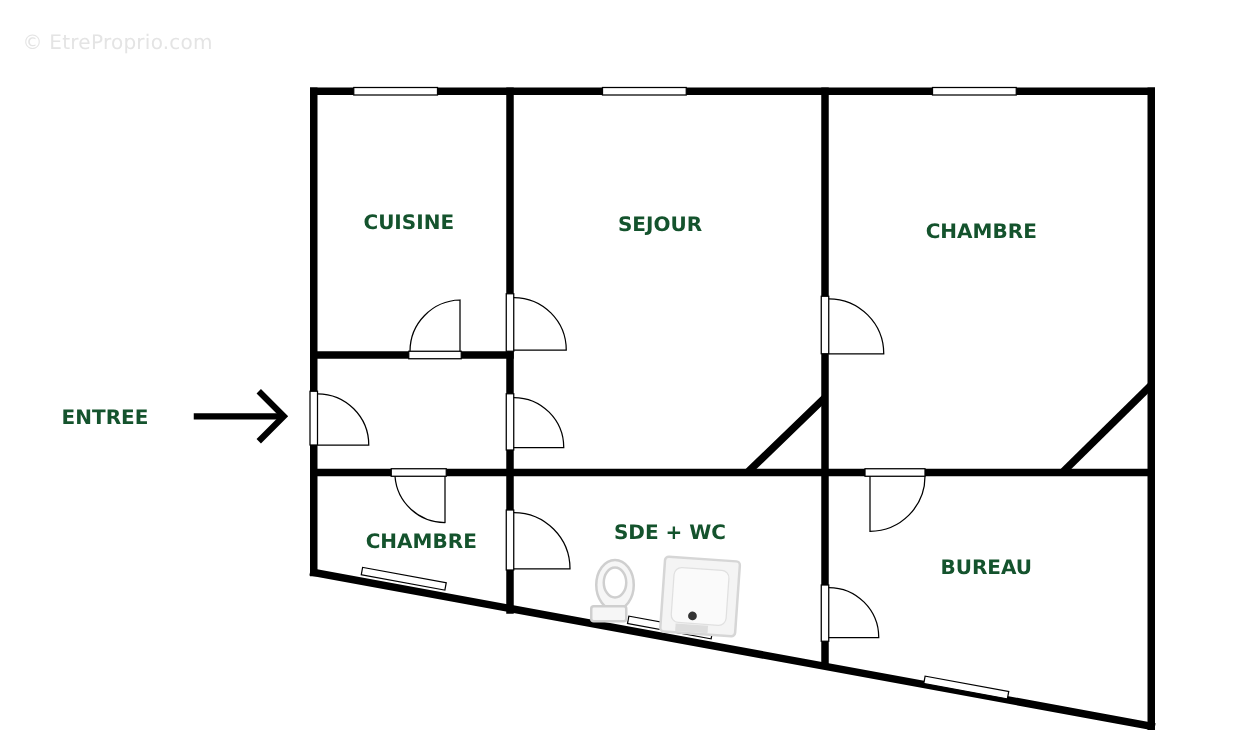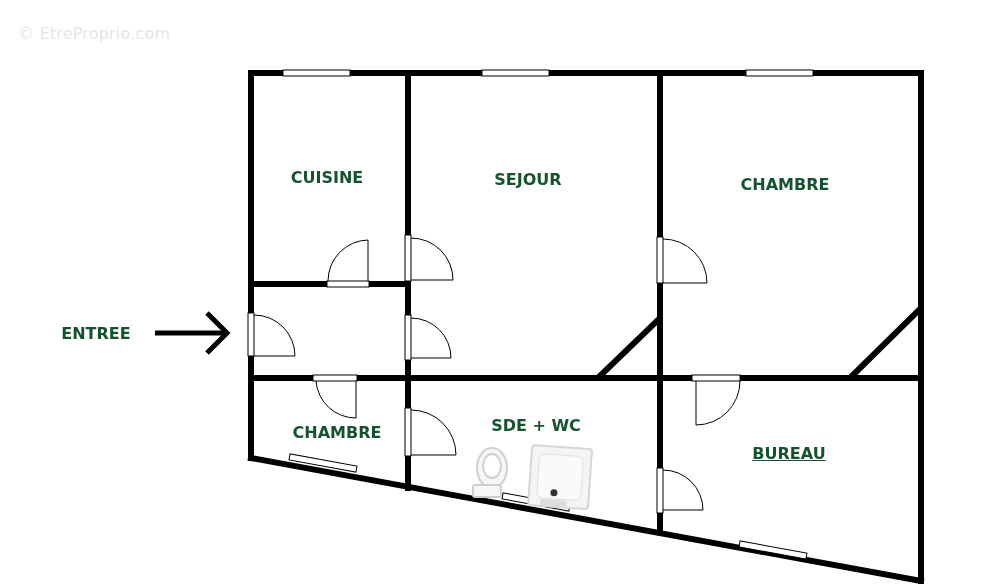--- a/index.html
+++ b/index.html
@@ -90,20 +90,20 @@
     <circle cx="555" cy="493" r="3.5" fill="#333"></circle>
     <rect x="542" y="500" width="26" height="6" fill="#ddd"></rect>
   </g>
 
   <g stroke="#000" stroke-width="5" fill="none" stroke-linecap="butt">
     <line x1="155" y1="333" x2="225" y2="333"></line>
     <polyline points="207,313 227,333 207,353"></polyline>
   </g>
 </svg>
 
-<div class="label" style="left:96px; top:324px;text-align:center;">ENTREE</div>
+<div class="label" style="left:84px; top:324px;text-align:center;">ENTREE</div>
 
 <div class="label" style="left:327px; top:168px;">CUISINE</div>
 <div class="label" style="left:528px; top:170px;">SEJOUR</div>
 <div class="label" style="left:785px; top:175px;text-align:center;">CHAMBRE</div>
 <div class="label" style="left:337px; top:423px;">CHAMBRE</div>
 <div class="label" style="left:536px; top:416px;">SDE + WC</div>
-<div class="label" style="left:789px; top:444px;text-decoration:underline;">BUREAU</div>
+<div class="label" style="left:789px; top:444px;">BUREAU</div>
 
 </body></html>

